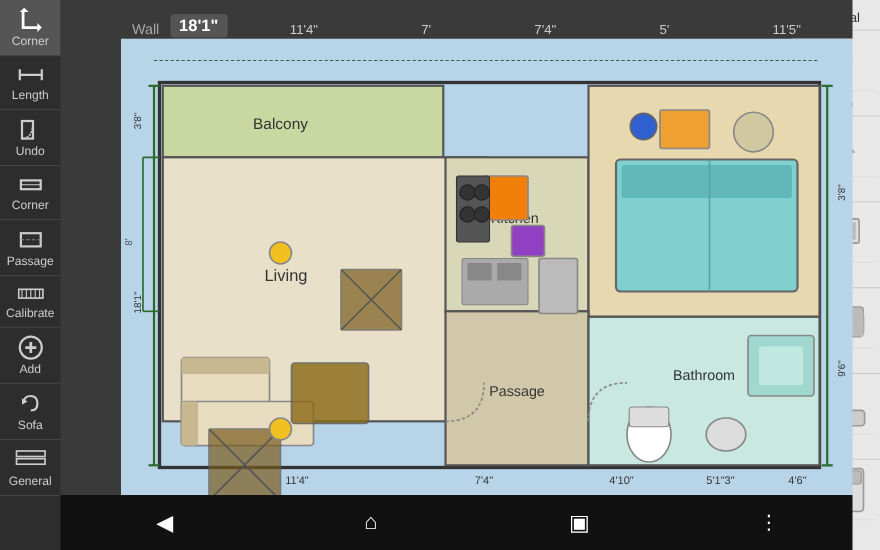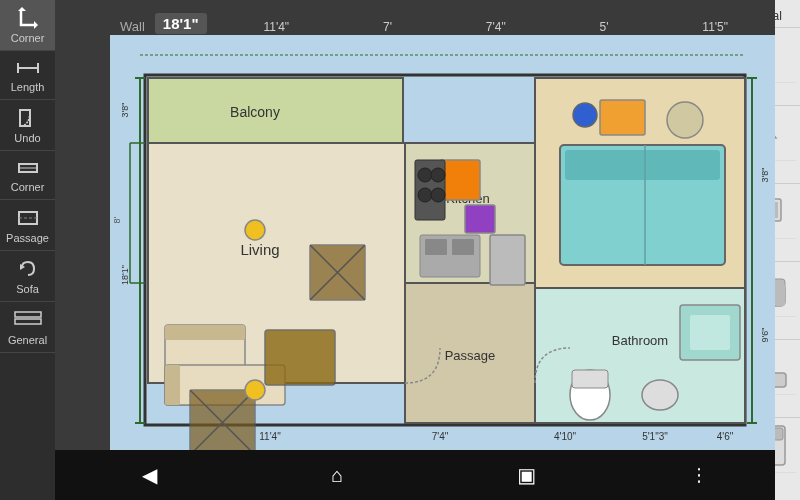--- a/index.html
+++ b/index.html
@@ -165,20 +165,39 @@
       <line x1="3" y1="11" x2="21" y2="11" stroke="#ccc" stroke-width="1"></line>
     </svg>
     <span>Corner</span>
   </div>
   <div class="tool-item">
     <svg width="24" height="24" viewBox="0 0 24 24" fill="none">
       <rect x="3" y="6" width="18" height="12" stroke="#ccc" stroke-width="2" fill="none"></rect>
       <line x1="3" y1="12" x2="21" y2="12" stroke="#888" stroke-width="1" stroke-dasharray="3,2"></line>
     </svg>
     <span>Passage</span>
+  </div>
+  <div class="tool-item">
+    <svg width="24" height="20" viewBox="0 0 24 20" fill="none">
+      <rect x="1" y="6" width="22" height="8" stroke="#ccc" stroke-width="1.5" fill="none"></rect>
+      <line x1="4" y1="6" x2="4" y2="14" stroke="#ccc" stroke-width="1"></line>
+      <line x1="8" y1="6" x2="8" y2="14" stroke="#ccc" stroke-width="1"></line>
+      <line x1="12" y1="6" x2="12" y2="14" stroke="#ccc" stroke-width="1"></line>
+      <line x1="16" y1="6" x2="16" y2="14" stroke="#ccc" stroke-width="1"></line>
+      <line x1="20" y1="6" x2="20" y2="14" stroke="#ccc" stroke-width="1"></line>
+    </svg>
+    <span>Calibrate</span>
+  </div>
+  <div class="tool-item">
+    <svg width="24" height="24" viewBox="0 0 24 24" fill="none">
+      <circle cx="12" cy="12" r="10" stroke="#ccc" stroke-width="2" fill="none"></circle>
+      <line x1="12" y1="7" x2="12" y2="17" stroke="#ccc" stroke-width="2.5"></line>
+      <line x1="7" y1="12" x2="17" y2="12" stroke="#ccc" stroke-width="2.5"></line>
+    </svg>
+    <span>Add</span>
   </div>
   <div class="tool-item">
     <svg width="24" height="24" viewBox="0 0 24 24" fill="none">
       <path d="M6 10 Q6 5 12 5 Q18 5 18 12 Q18 18 12 18" stroke="#ccc" stroke-width="2" fill="none"></path>
       <polygon points="4,7 4,13 9,10" fill="#ccc"></polygon>
     </svg>
     <span>Sofa</span>
   </div>
   <div class="tool-item">
     <svg width="30" height="24" viewBox="0 0 30 24" fill="none">

